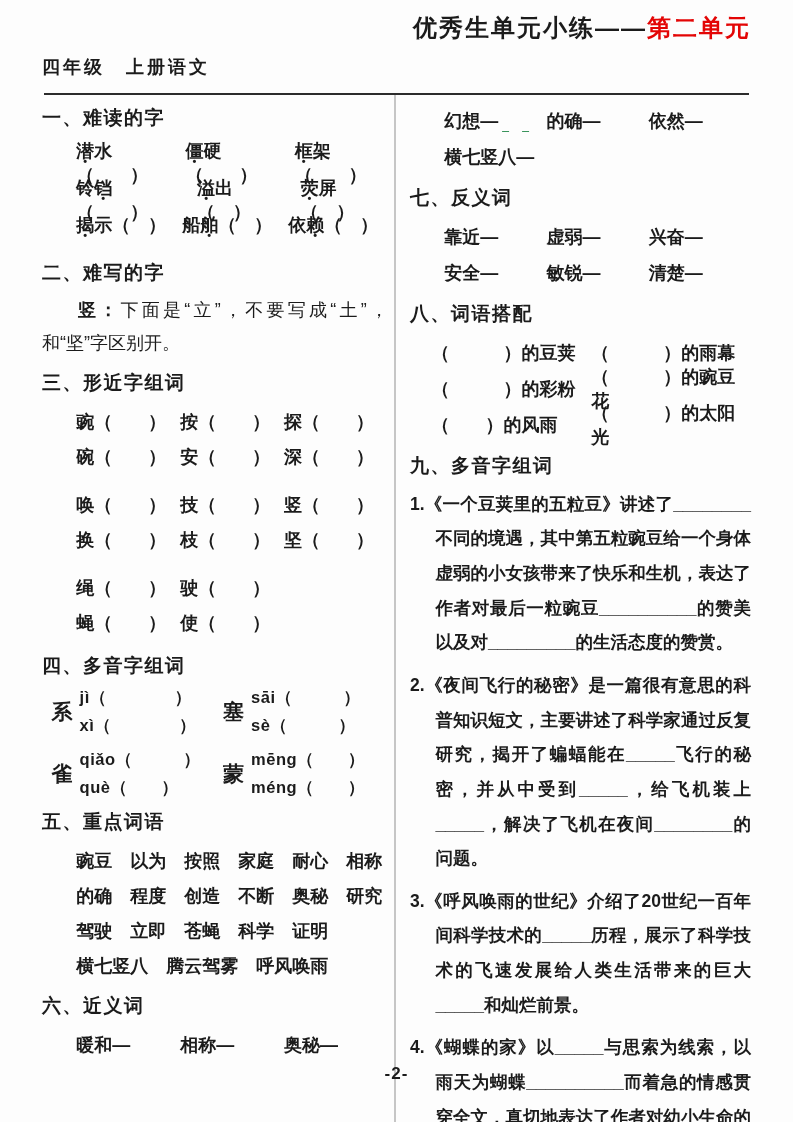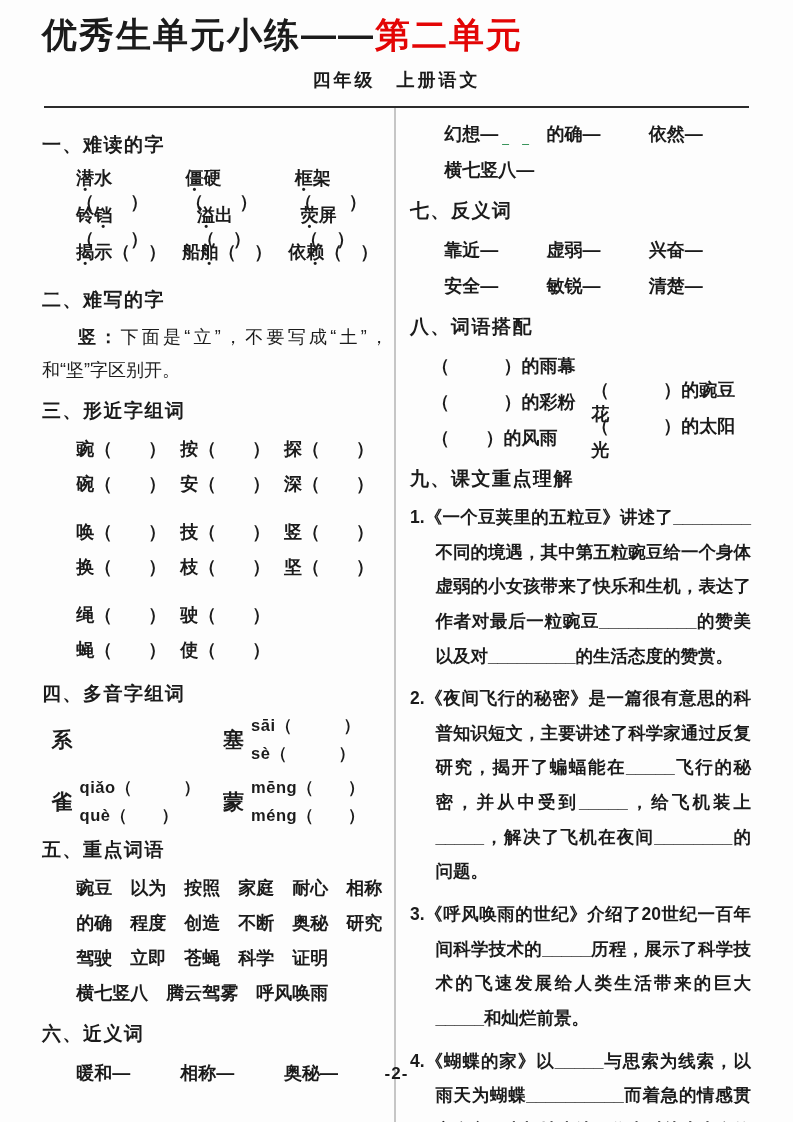--- a/index.html
+++ b/index.html
@@ -5,38 +5,38 @@
   html,body{margin:0;padding:0;}
   body{
     width:793px;height:1122px;
     background:#fdfdfd;color:#1b1b1b;
     font-family:"Liberation Sans","DejaVu Sans",sans-serif;
     overflow:hidden;position:relative;
   }
   .page{padding:10px 42px 0 42px;}
   
   .title{
-    text-align:left;font-size:35px;font-weight:900;
+    text-align:right;font-size:24px;font-weight:900;
     letter-spacing:2px;margin-top:4px;line-height:1.2;
   }
   .title .unit{color:#e30505;}
   .subtitle{
-    text-align:center;font-size:18px;font-weight:700;
+    text-align:left;font-size:18px;font-weight:700;
     letter-spacing:3px;margin-top:12px;
   }
   .rule{border:none;border-top:2.5px solid #2c2c2c;margin:14px 2px 0 2px;}
   
   .columns{display:flex;align-items:stretch;min-height:938px;}
   .col-left{width:352px;padding:8px 6px 0 0;box-sizing:border-box;}
   .col-right{flex:1;border-left:2px solid #c6c6c6;padding:8px 0 0 14px;box-sizing:border-box;}
   .sec-heading{
     font-size:19px;font-weight:800;letter-spacing:1.5px;
     margin:10px 0 8px 0;
   }
-  .sec-heading:first-child{margin-top:16px;}
+  .sec-heading:first-child{margin-top:2px;}
   
   .s1-row{
     display:flex;gap:16px;padding-left:1.9em;
     font-size:18px;font-weight:600;height:37px;align-items:flex-start;
   }
   .dt{position:relative;}
   .dt::after{
     content:"•";position:absolute;left:50%;bottom:-0.6em;
     transform:translateX(-50%);font-size:11px;line-height:1;color:#1b1b1b;
   }
@@ -142,20 +142,24 @@
       <div class="s3-row pair-end">
           <span class="c">蝇（　　）</span>
           <span class="c">使（　　）</span>
           <span class="c"></span>
         </div>
 
       <div class="sec-heading">四、多音字组词</div>
       <div class="s4-grid">
         <div class="m-entry">
           <span class="m-char">系</span>
+          <div class="m-lines">
+            <div class="m-line">jì（　　　　）</div>
+            <div class="m-line">xì（　　　　）</div>
+          </div>
         </div>
         <div class="m-entry">
           <span class="m-char">塞</span>
           <div class="m-lines">
             <div class="m-line">sāi（　　　）</div>
             <div class="m-line">sè（　　　）</div>
           </div>
         </div>
         <div class="m-entry">
           <span class="m-char">雀</span>
@@ -203,32 +207,33 @@
         <span class="c">兴奋—</span>
       </div>
       <div class="dash-row">
         <span class="c">安全—</span>
         <span class="c">敏锐—</span>
         <span class="c">清楚—</span>
       </div>
 
       <div class="sec-heading">八、词语搭配</div>
       <div class="s8-row">
+        <span class="c">（　　　）的豆荚</span>
         <span class="c">（　　　）的雨幕</span>
       </div>
       <div class="s8-row">
         <span class="c">（　　　）的彩粉</span>
         <span class="c">（　　　）的豌豆花</span>
       </div>
       <div class="s8-row">
         <span class="c">（　　）的风雨</span>
         <span class="c">（　　　）的太阳光</span>
       </div>
 
-      <div class="sec-heading">九、课文重点理解</div>
+      <div class="sec-heading">九、多音字组词</div>
       <p class="s9-item">1.《一个豆荚里的五粒豆》讲述了________不同的境遇，其中第五粒豌豆给一个身体虚弱的小女孩带来了快乐和生机，表达了作者对最后一粒豌豆__________的赞美以及对_________的生活态度的赞赏。</p>
       <p class="s9-item">2.《夜间飞行的秘密》是一篇很有意思的科普知识短文，主要讲述了科学家通过反复研究，揭开了蝙蝠能在_____飞行的秘密，并从中受到_____，给飞机装上_____，解决了飞机在夜间________的问题。</p>
       <p class="s9-item">3.《呼风唤雨的世纪》介绍了20世纪一百年间科学技术的_____历程，展示了科学技术的飞速发展给人类生活带来的巨大_____和灿烂前景。</p>
       <p class="s9-item">4.《蝴蝶的家》以_____与思索为线索，以雨天为蝴蝶__________而着急的情感贯穿全文，真切地表达了作者对幼小生命的_____之情。</p>
     </div>
 
   </div>
 </div>
 
 <div class="page-num">-2-</div>

